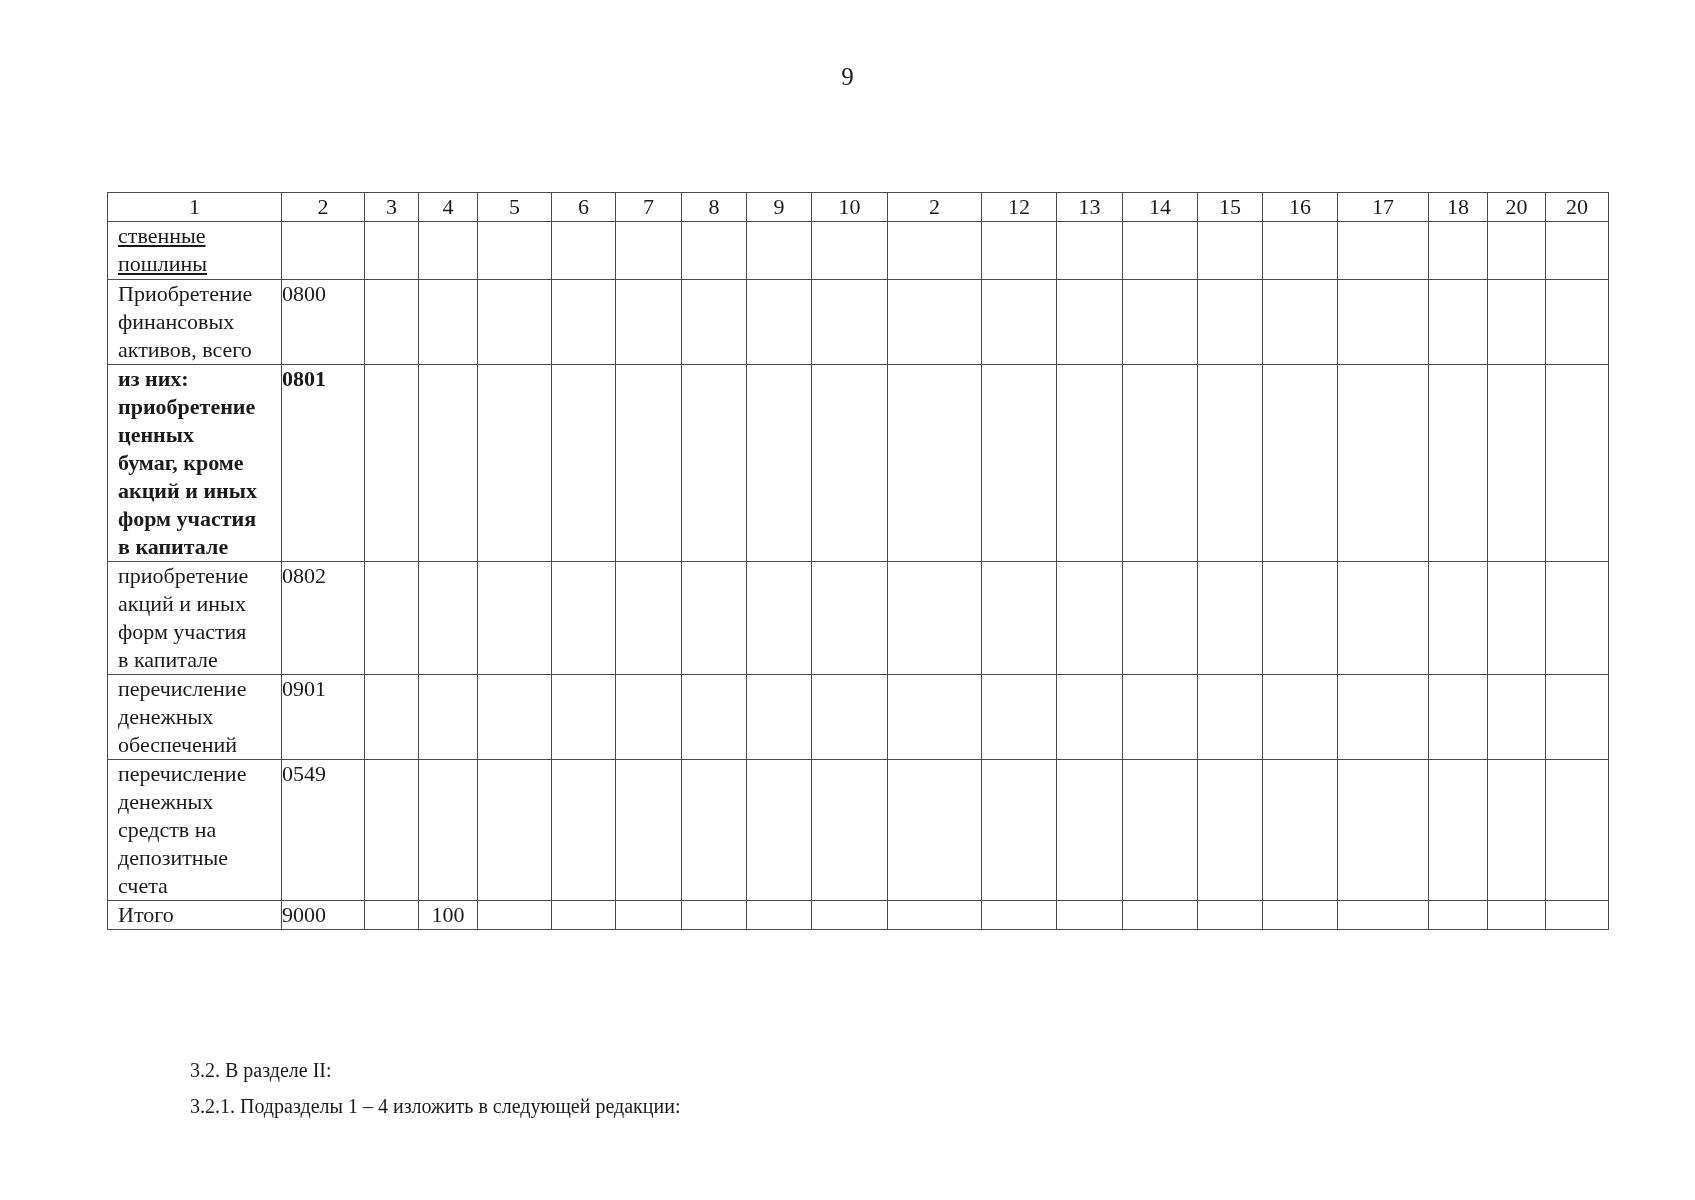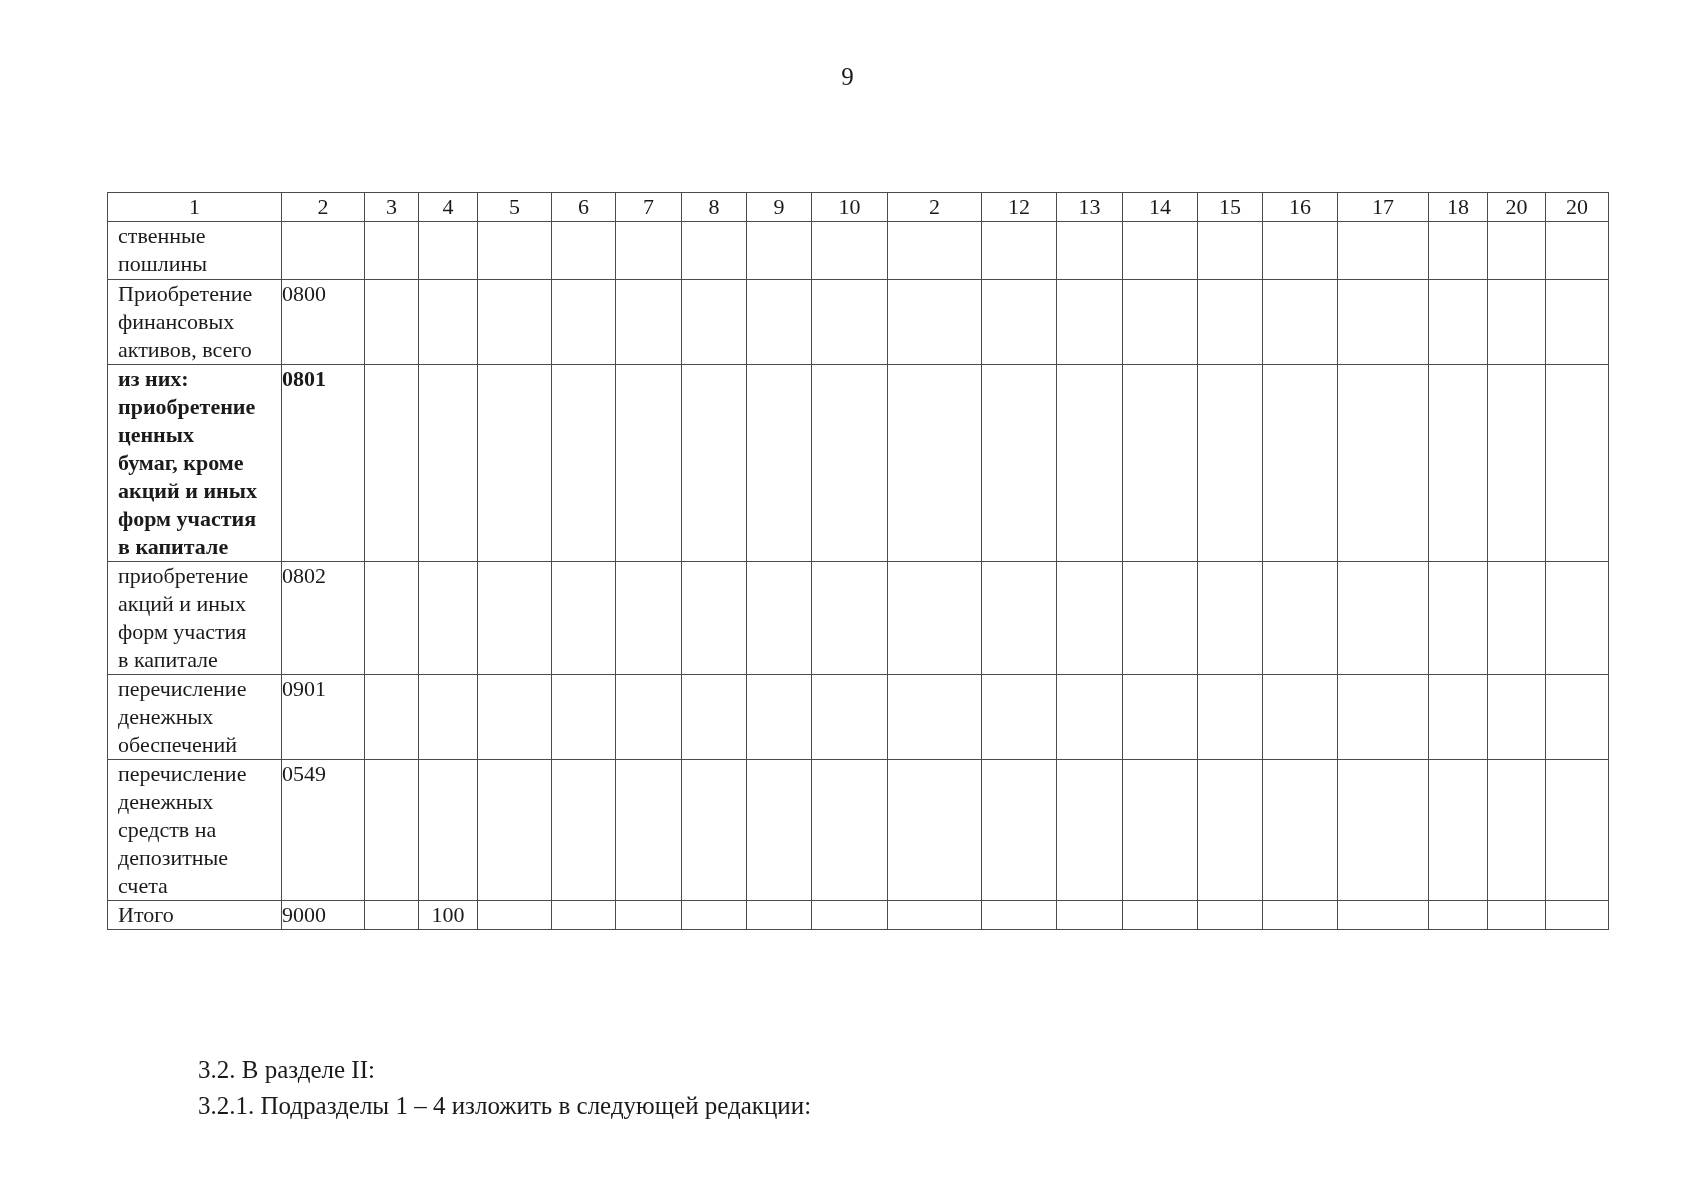--- a/index.html
+++ b/index.html
@@ -24,21 +24,21 @@
     overflow: hidden;
   }
   table.form-table tr.header-row td {
     text-align: center; vertical-align: middle; height: 28px;
     line-height: 26px;
   }
   td.name-cell { padding-left: 10px !important; white-space: pre-line; }
   td.code-cell { }
   td.value-cell { text-align: center; }
   .para {
-    position: absolute; left: 198px; font-size: 25px; line-height: 34px;
+    position: absolute; left: 190px; font-size: 20px; line-height: 34px;
     white-space: nowrap;
   }
   .para-1 { top: 1053px; }
   .para-2 { top: 1089px; }
 </style>
 </head>
 <body>
 
 <div class="page-number">9</div>
 
@@ -81,21 +81,21 @@
         <td>12</td>
         <td>13</td>
         <td>14</td>
         <td>15</td>
         <td>16</td>
         <td>17</td>
         <td>18</td>
         <td>20</td>
         <td>20</td>
       </tr>
-  <tr style="height: 58px;">
+  <tr style="height: 58px; text-decoration: underline;">
         <td class="name-cell">ственные
 пошлины</td>
         <td class="code-cell"></td>
         <td class="value-cell"></td>
         <td class="value-cell"></td>
         <td class="value-cell"></td>
         <td class="value-cell"></td>
         <td class="value-cell"></td>
         <td class="value-cell"></td>
         <td class="value-cell"></td>

